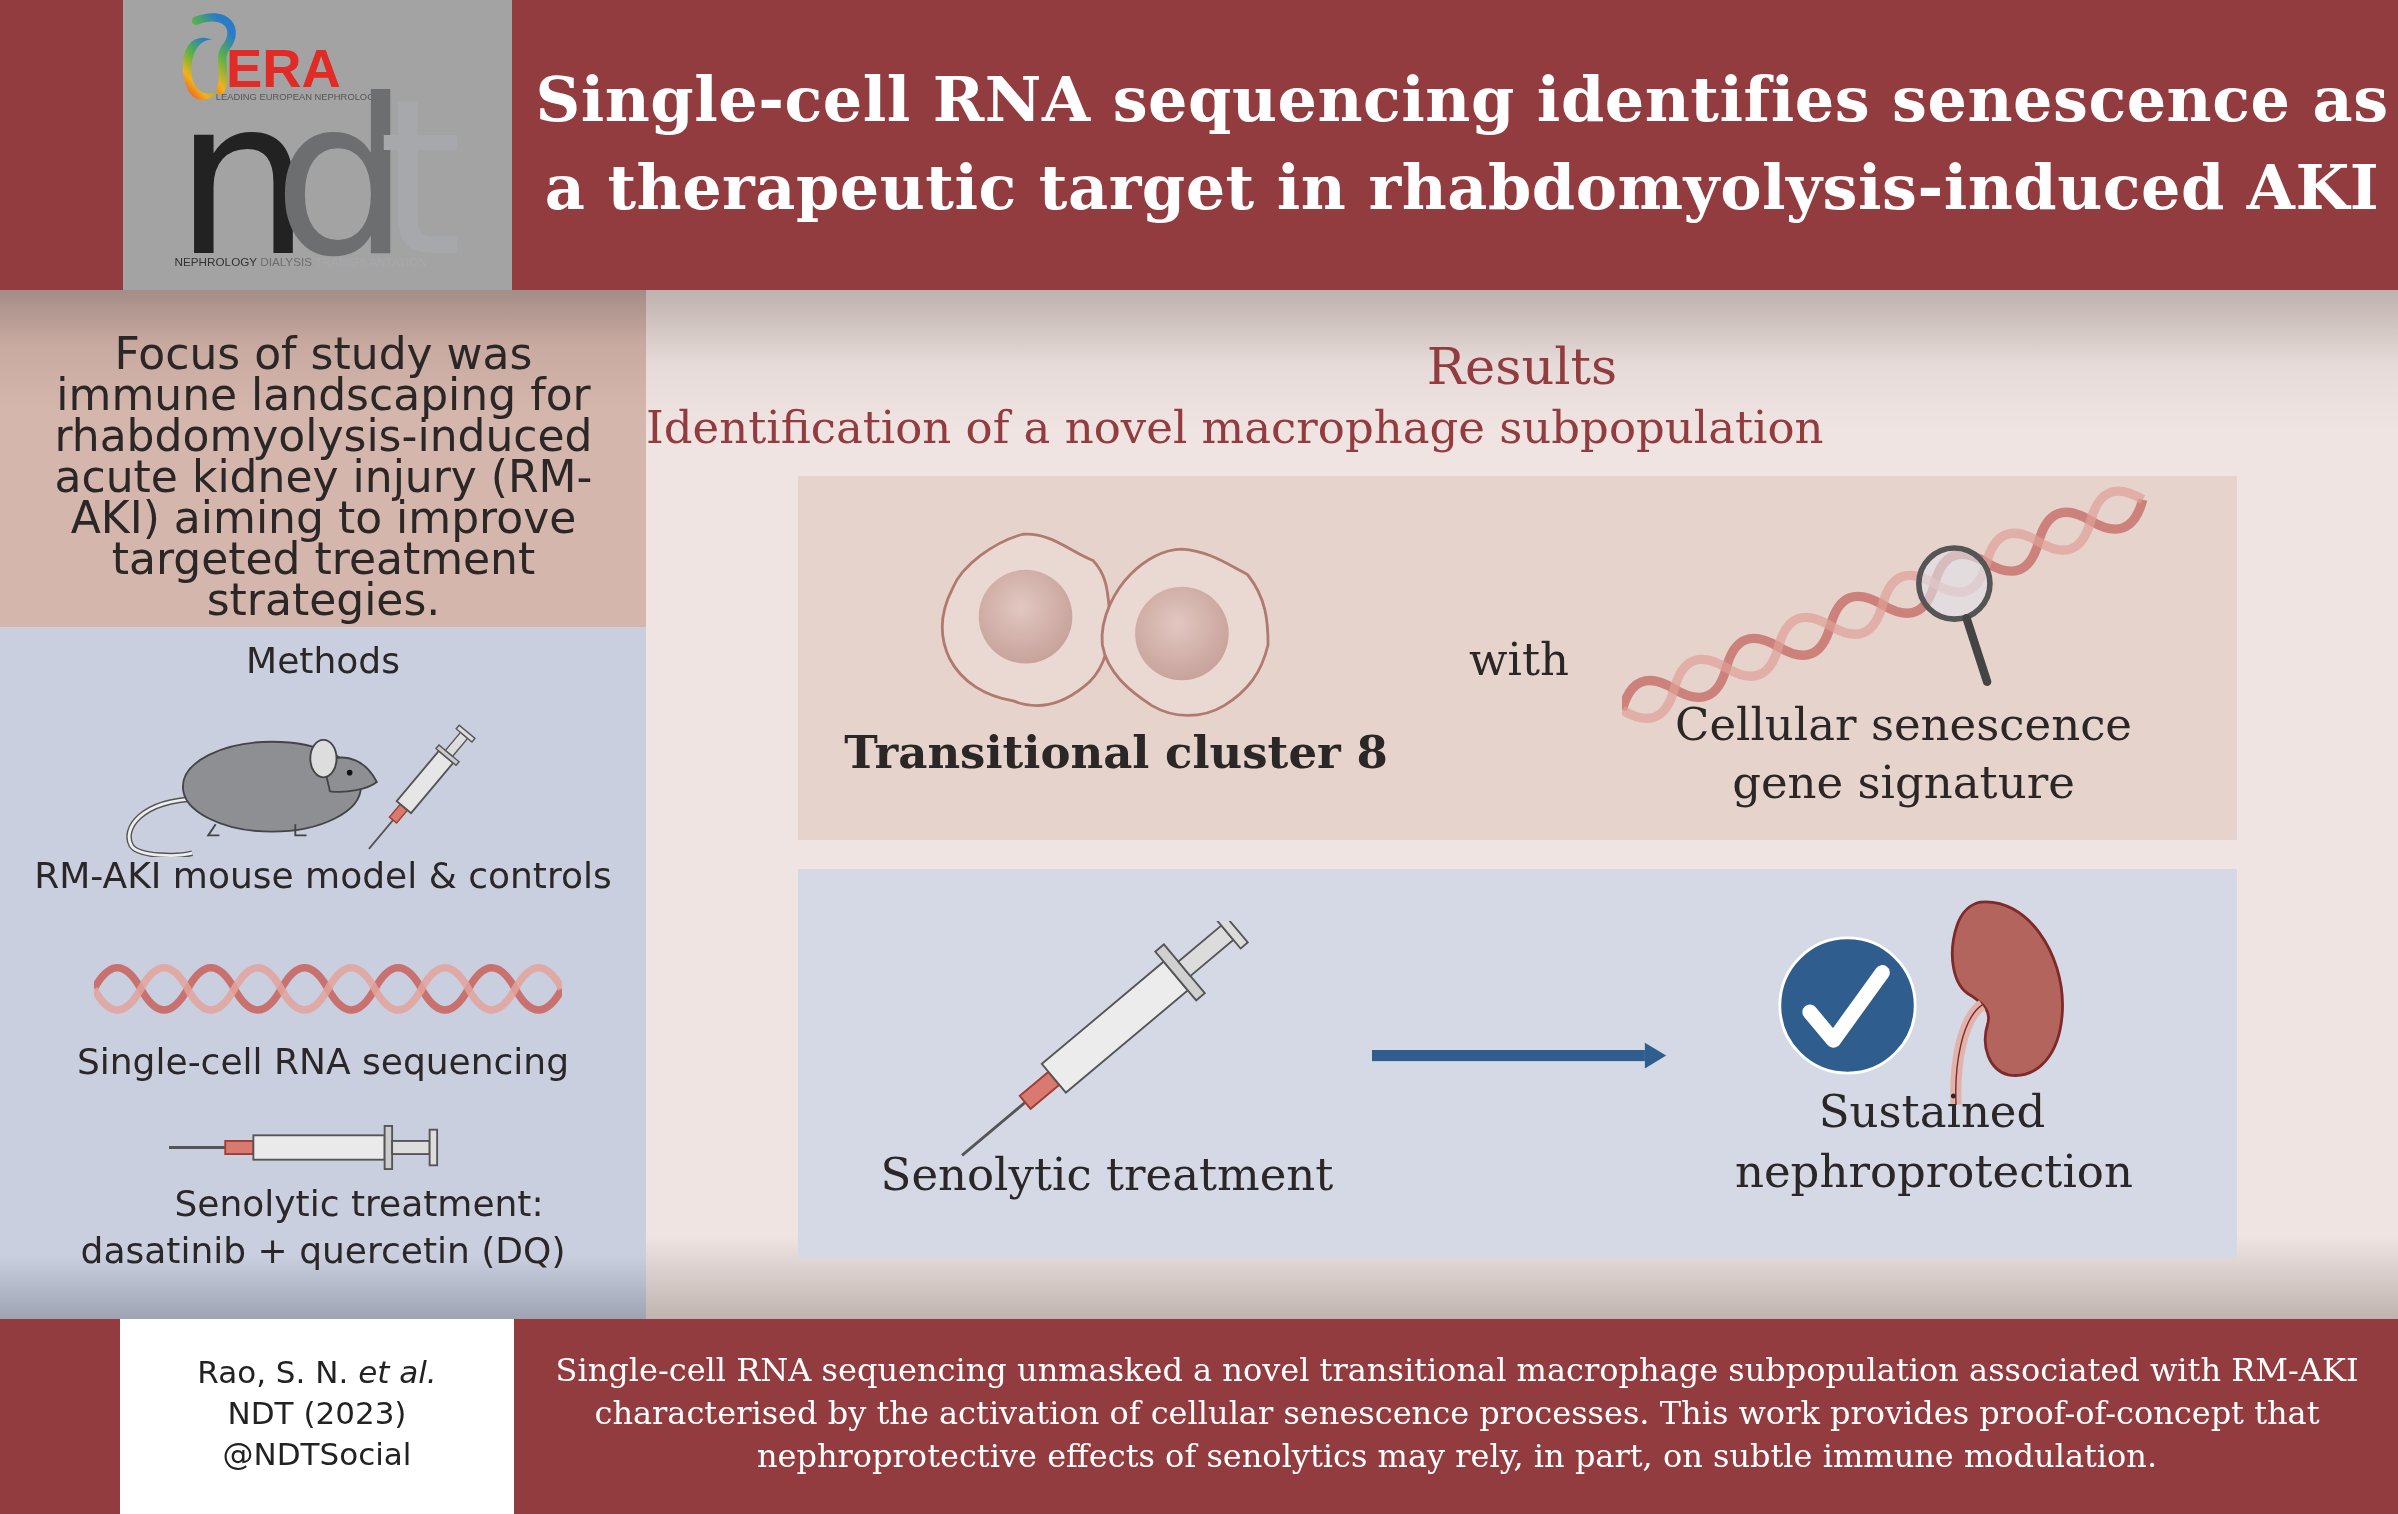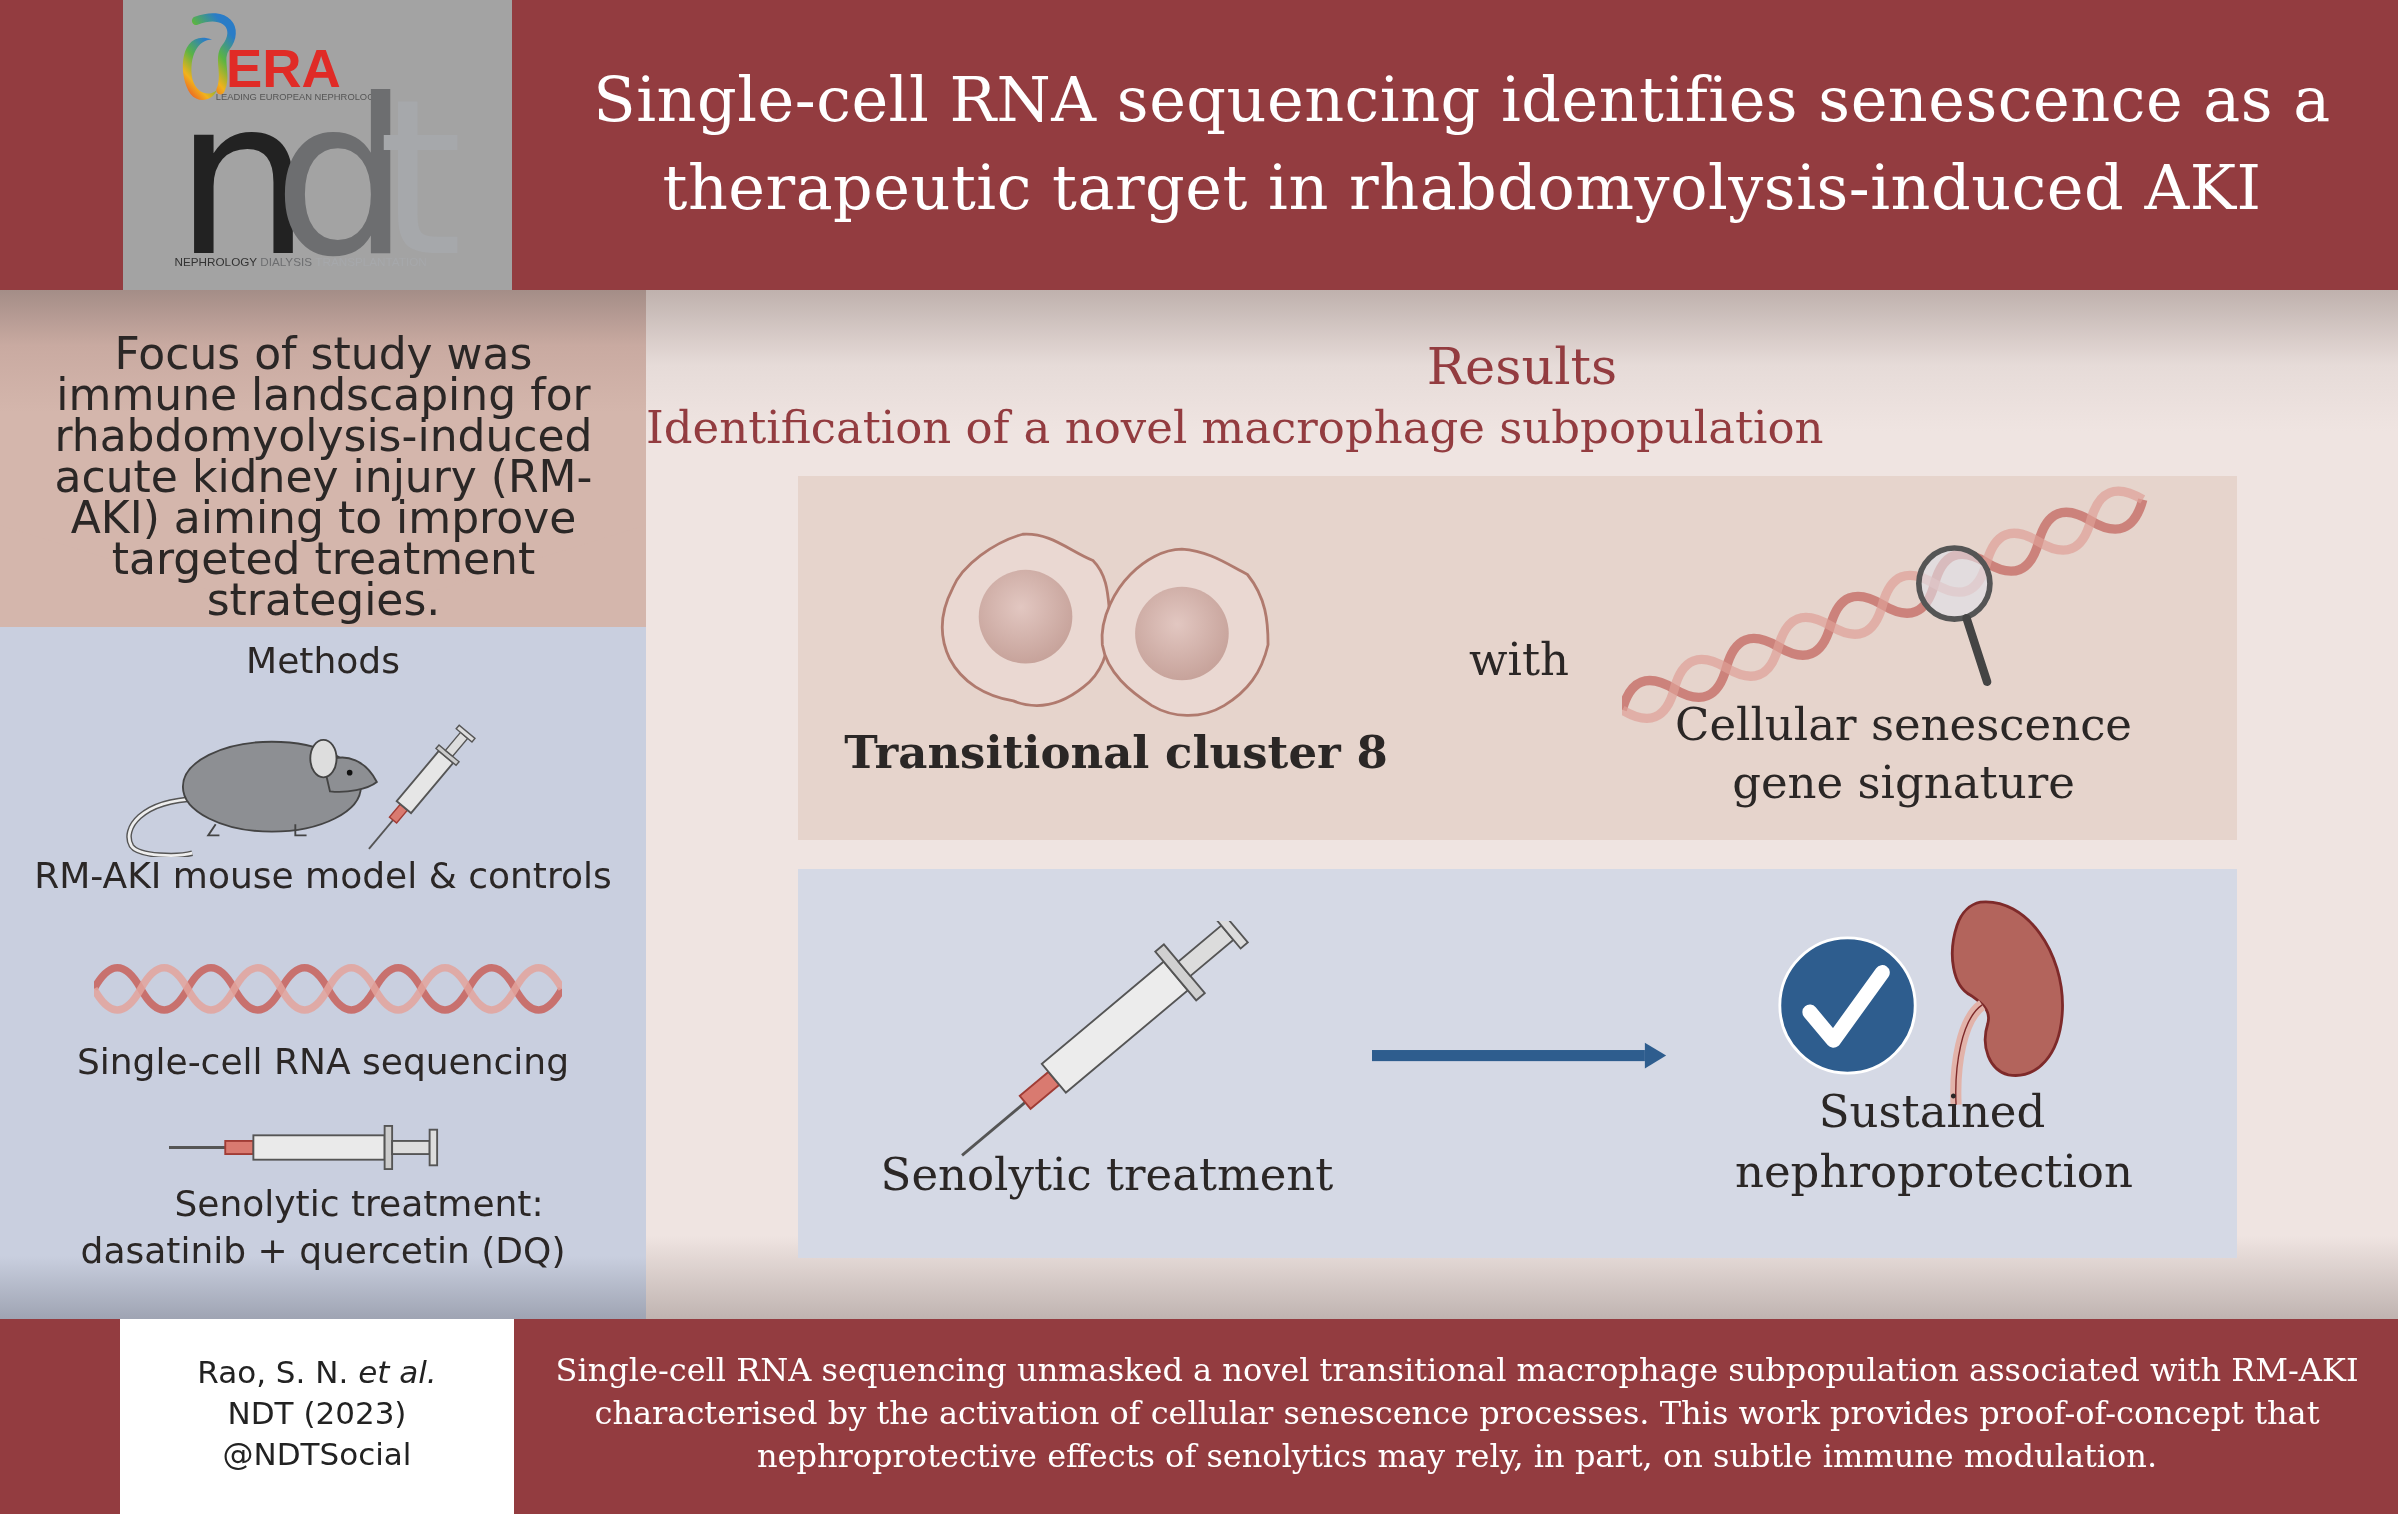--- a/index.html
+++ b/index.html
@@ -1,21 +1,21 @@
 <!DOCTYPE html>
 <html style="font-size:15px"><head>
 <meta charset="utf-8">
 <style>
   html, body { margin:0; padding:0; }
   body { width:2399px; height:1514px; position:relative; overflow:hidden; background:#efe4e1; font-family:"DejaVu Serif", serif; }
   .abs { position:absolute; }
   
   #header { left:0; top:0; width:2399px; height:290px; background:#933c40; }
   #logo-box { left:123px; top:0; width:389px; height:290px; background:#a3a3a3; }
-  #title { left:525px; top:56px; width:1874px; text-align:center; color:#ffffff; font-family:"DejaVu Serif", serif; font-weight:normal; font-size:62px; line-height:88px; letter-spacing:0.5px; }
+  #title { left:525px; top:56px; width:1874px; text-align:center; color:#ffffff; font-family:"DejaVu Serif", serif; font-weight:bold; font-size:62px; line-height:88px; letter-spacing:0.5px; }
   
   #left-top { left:0; top:290px; width:646px; height:337px; background:linear-gradient(#a48d87 0px, #c9aaa1 56px, #d4b6ac 122px); }
   #left-bottom { left:0; top:525px; width:646px; height:795px; background:linear-gradient(#c9cfdf 0, #c9cfdf 731px, #9ea3b2 795px); }
   #left-chevron { left:0; top:525px; width:646px; height:103px; }
   #focus-text { left:19px; top:333px; width:609px; text-align:center; font-family:"DejaVu Sans", sans-serif; font-size:44px; line-height:41px; color:#2b2726; }
   .left-label { width:646px; left:0; text-align:center; font-family:"DejaVu Sans", sans-serif; color:#2b2726; font-size:36px; line-height:43px; }
   
   #results-bg { left:646px; top:290px; width:1752px; height:1030px; background:linear-gradient(#bfb1ad 0px, #e6dbd8 75px, #efe4e1 141px, #efe4e1 946px, #bfb3b0 1030px); }
   #results-title { left:646px; top:314px; width:1752px; text-align:center; color:#933c40; font-size:51px; line-height:66px;margin-top:20px; }
   #results-sub { left:646px; top:398px; width:1752px; color:#933c40; font-size:45px; line-height:60px; }

